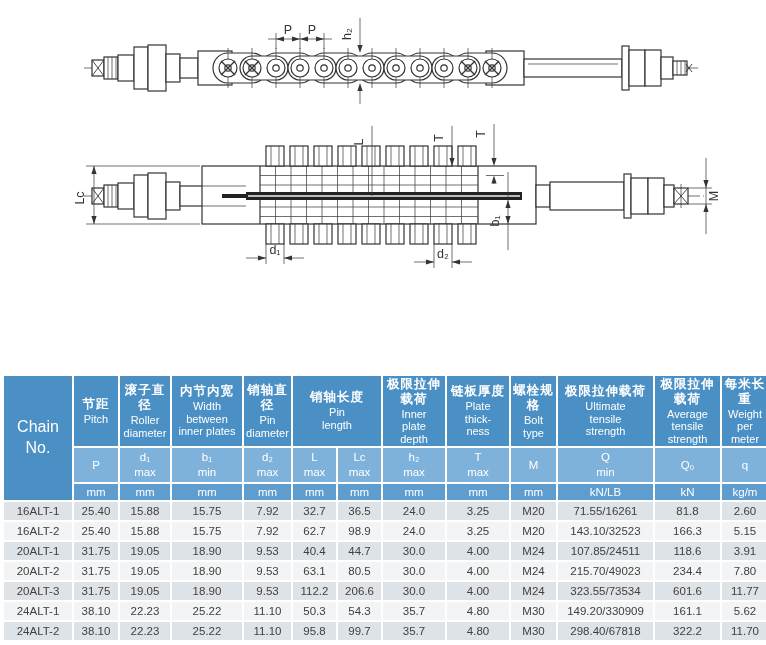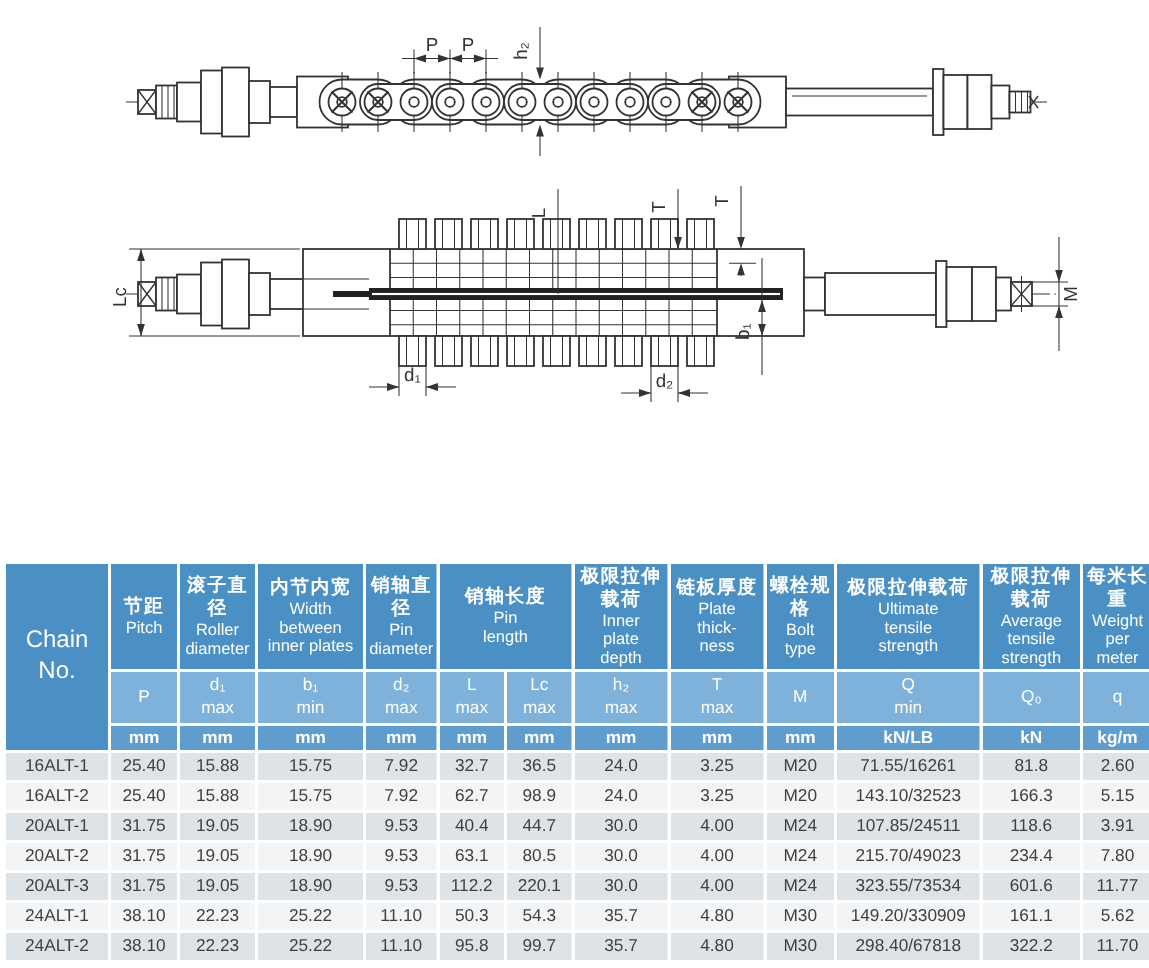--- a/index.html
+++ b/index.html
@@ -26,21 +26,21 @@
   .spec col.c0{width:70px}.spec col.c1{width:46px}.spec col.c2{width:52px}
   .spec col.c3{width:72px}.spec col.c4{width:49px}.spec col.c5{width:45px}
   .spec col.c6{width:45px}.spec col.c7{width:64px}.spec col.c8{width:64px}
   .spec col.c9{width:47px}.spec col.c10{width:97px}.spec col.c11{width:67px}
   .spec col.c12{width:48px}
   .th-main { background:#4b90c5; color:#fff; font-weight:normal; height:70px; }
   .th-main .cn { font-size:12.5px; font-weight:bold; letter-spacing:1px; line-height:1.2; }
   .th-main .en { font-size:11px; font-weight:normal; line-height:1.15; white-space:pre-line; margin-top:1px; }
   .chain-col { font-size:16px; line-height:1.3; }
   .th-sym  { background:#7fb2da; color:#fff; font-weight:normal; font-size:11.5px; line-height:1.3; height:34px; }
-  .th-unit { background:#5f9dcf; color:#fff; font-weight:bold; font-size:11.5px; height:16px; }
+  .th-unit { background:#5f9dcf; color:#fff; font-weight:normal; font-size:11.5px; height:16px; }
   .spec tbody tr { height:20px; }
   .spec tbody tr:nth-child(odd)  { background:#dee3e8; }
   .spec tbody tr:nth-child(even) { background:#f3f4f5; }
   .spec tbody th, .spec tbody td { font-size:11.5px; font-weight:normal; color:#404040; }
 </style>
 </head>
 <body>
 
 <div class="diagrams">
 
@@ -443,21 +443,21 @@
         <td>234.4</td>
         <td>7.80</td>
       </tr>
       <tr>
         <th class="td-no">20ALT-3</th>
         <td>31.75</td>
         <td>19.05</td>
         <td>18.90</td>
         <td>9.53</td>
         <td>112.2</td>
-        <td>220.1</td>
+        <td>206.6</td>
         <td>30.0</td>
         <td>4.00</td>
         <td>M24</td>
         <td>323.55/73534</td>
         <td>601.6</td>
         <td>11.77</td>
       </tr>
       <tr>
         <th class="td-no">24ALT-1</th>
         <td>38.10</td>

